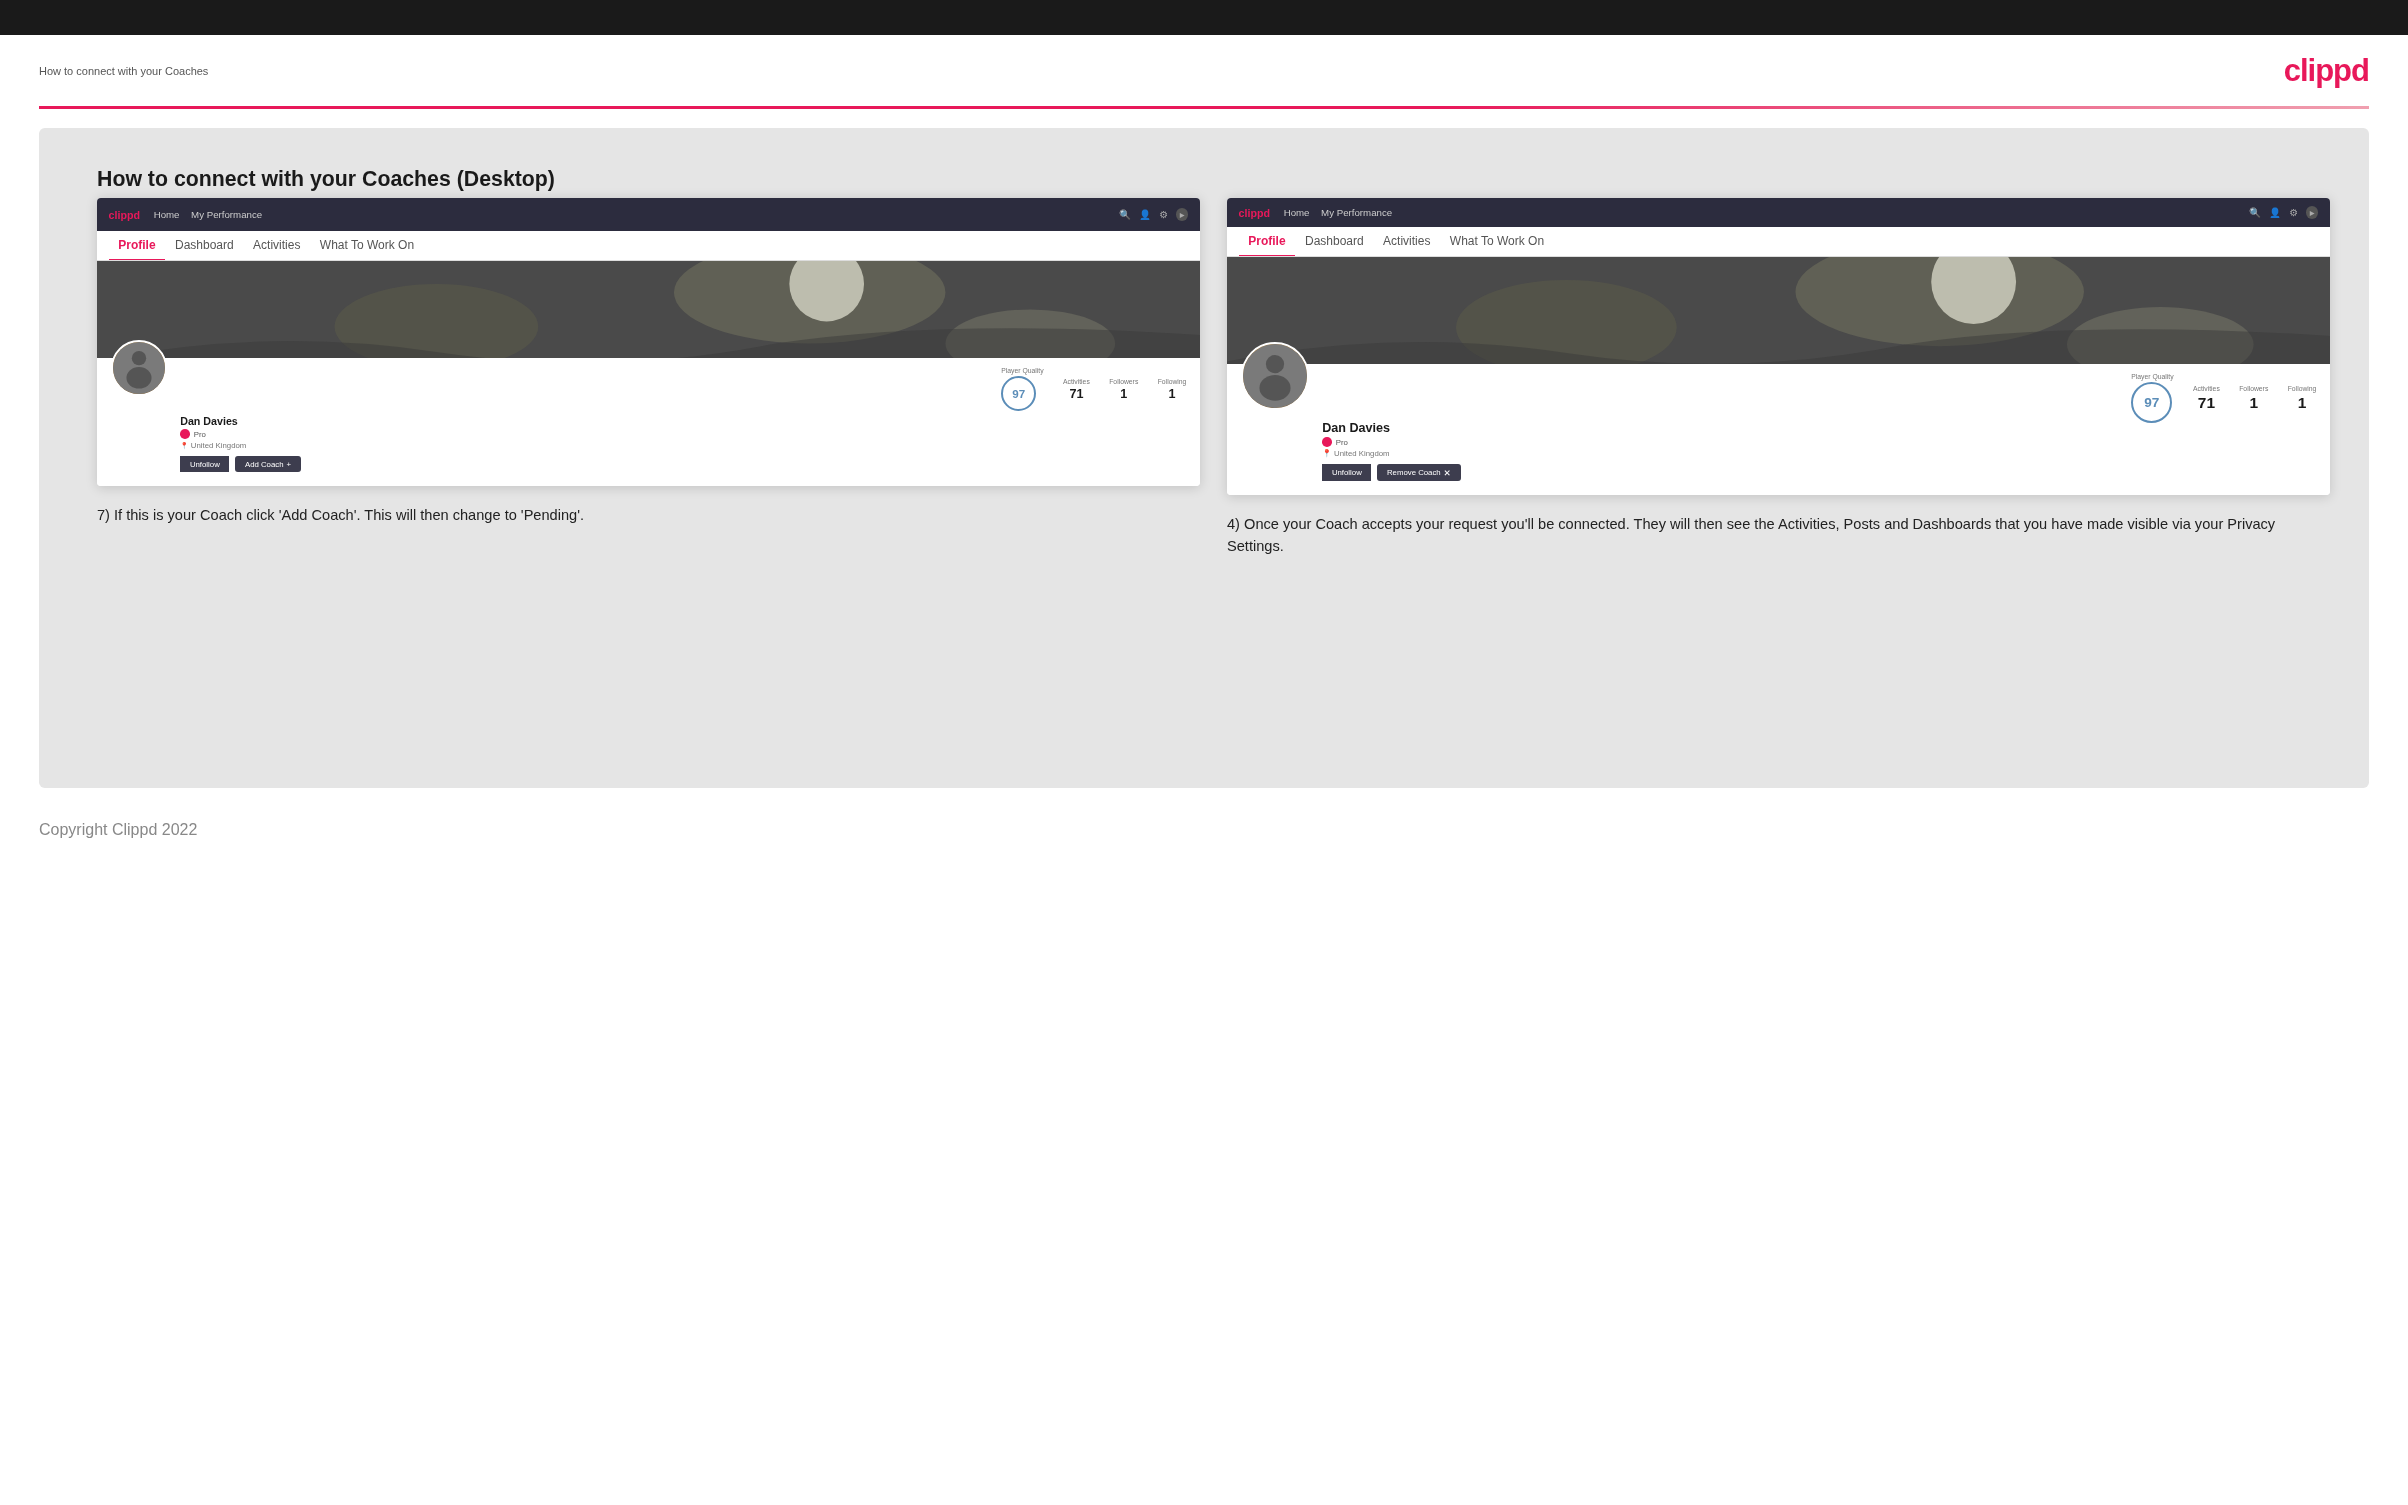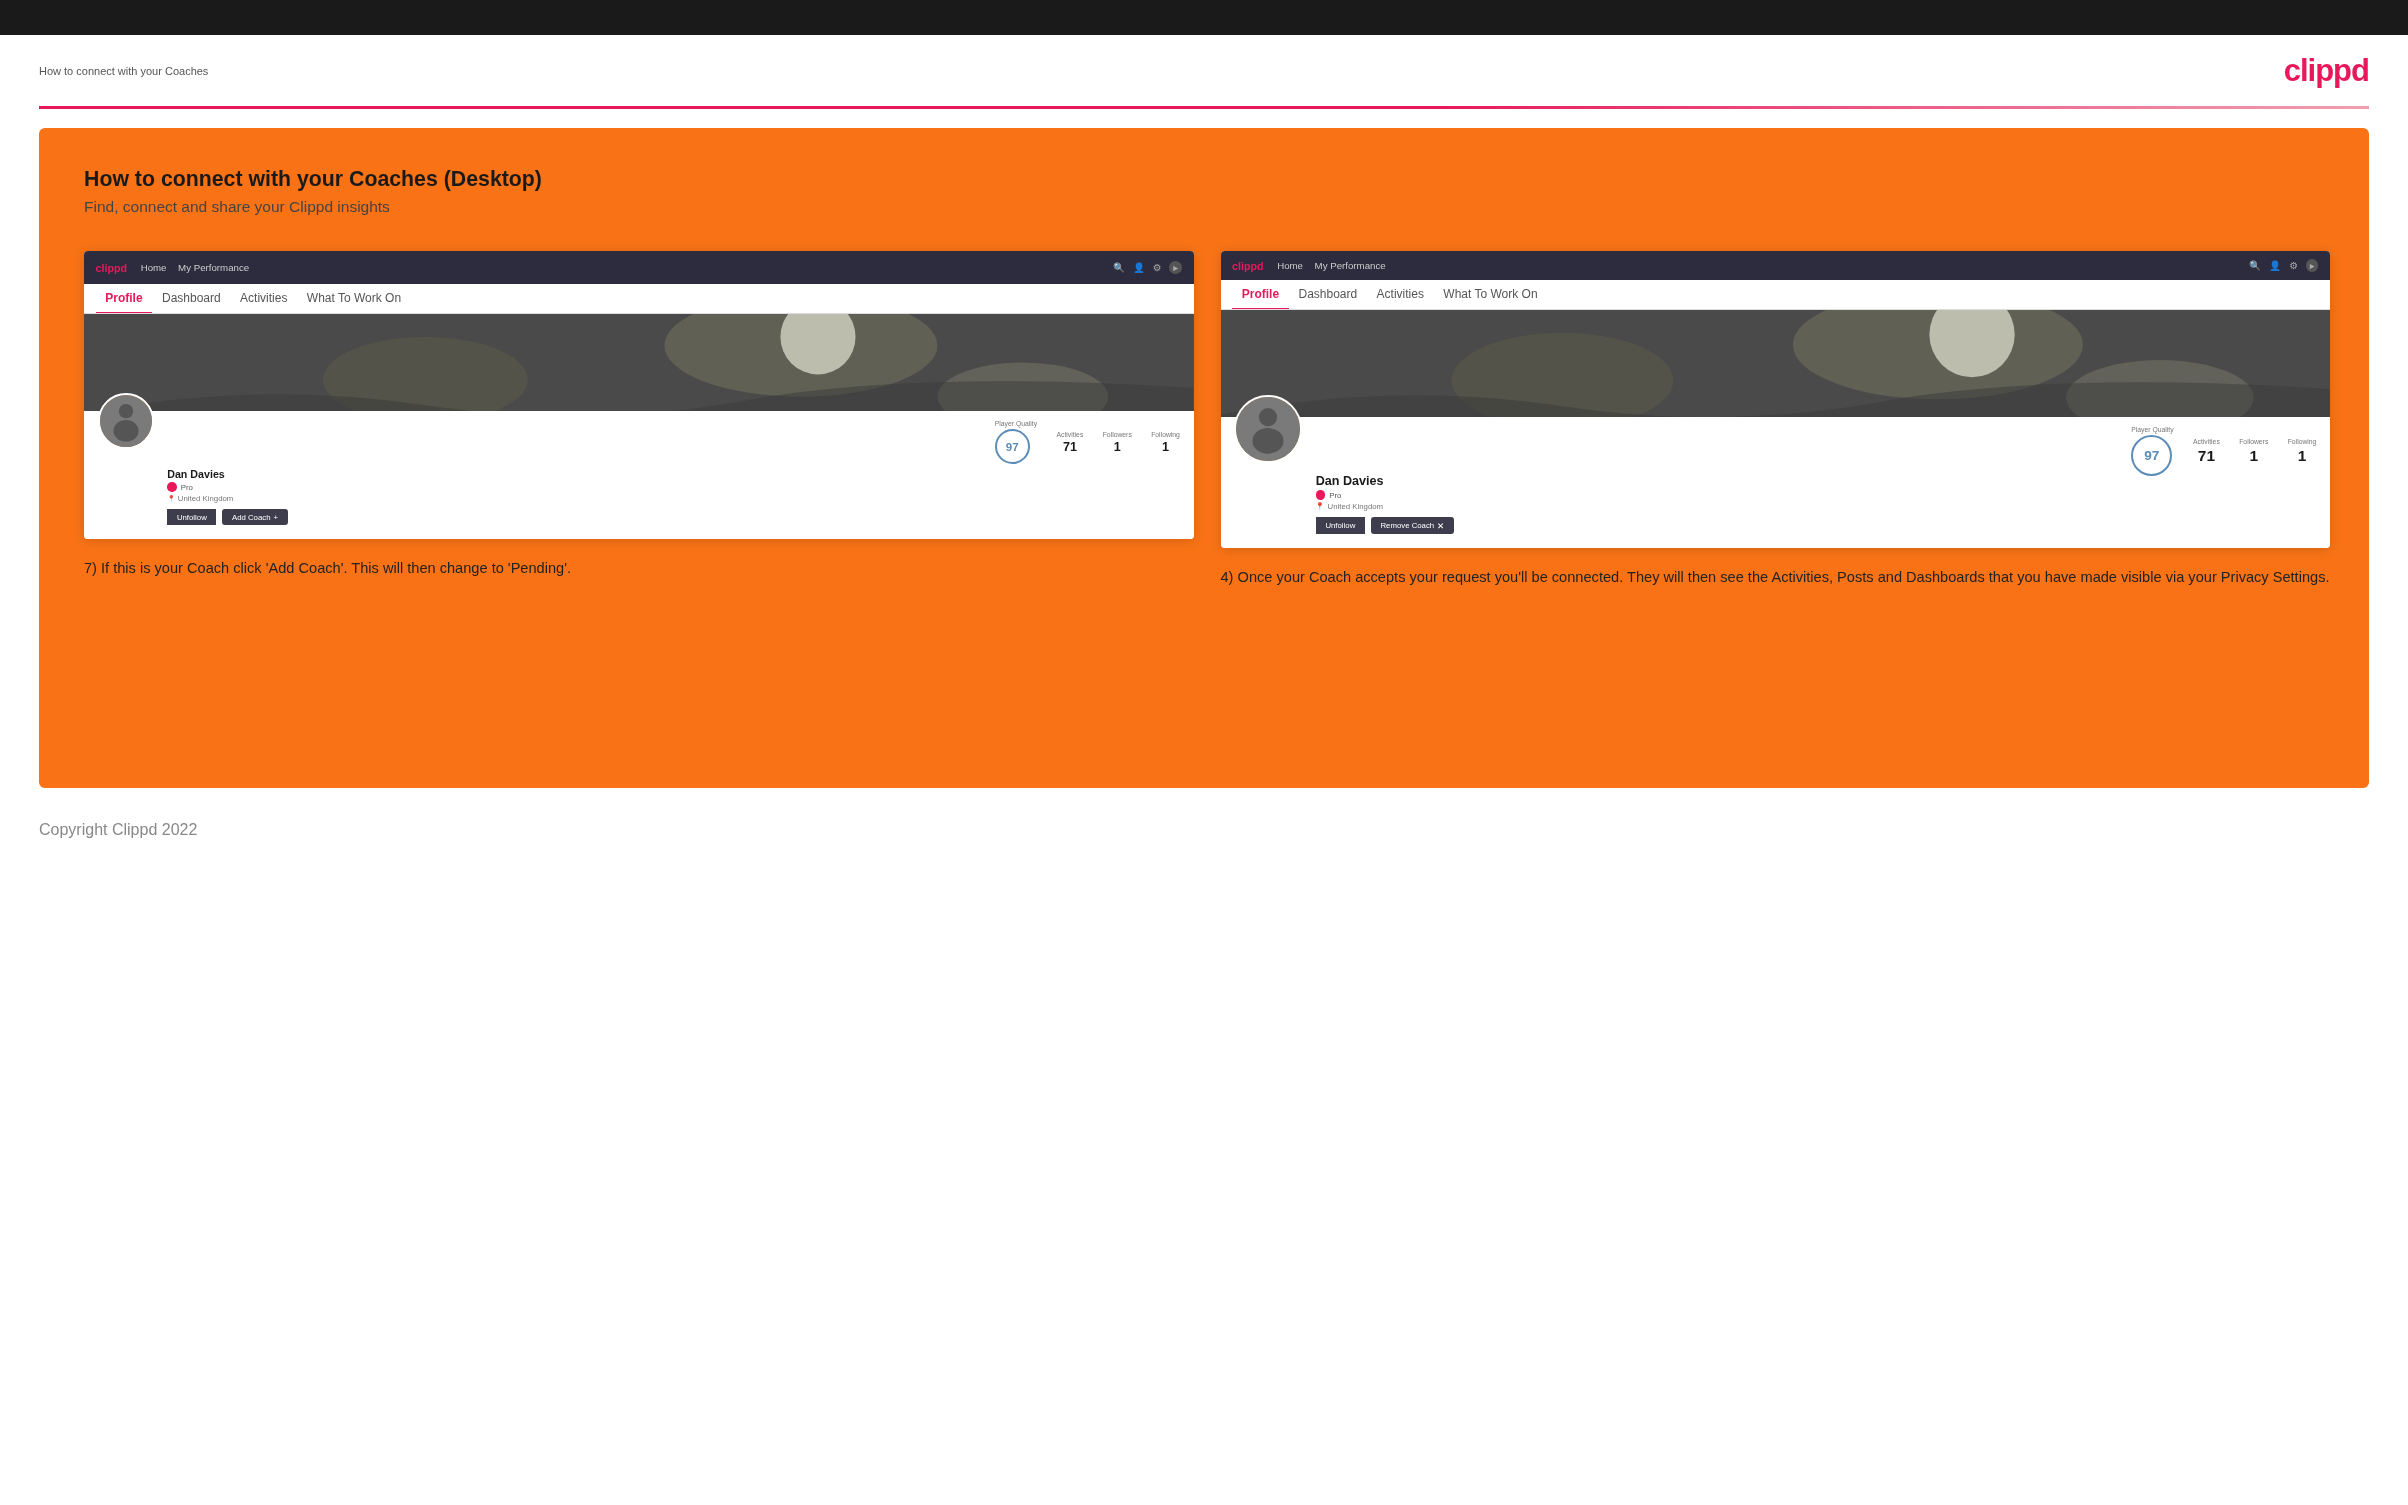--- a/index.html
+++ b/index.html
@@ -37,24 +37,24 @@
 
     
     .header-divider {
       height: 2.9px;
       background: linear-gradient(to right, #e8185a, #e8185a 60%, #f0a0b0 100%);
       margin: 0 39px;
     }
 
     
     .main-content {
-      background: #f97316;
+      background: #e5e5e5;
       margin: 19.4px 39px;
       border-radius: 5.8px;
-      padding: 39px 39px 39px 45px;
+      padding: 39px 39px 39px 58px;
       min-height: 660px;
     }
 
     .section-title {
       font-size: 21.3px;
       font-weight: 700;
       color: #1a1a1a;
       margin-bottom: 5.8px;
     }
     .section-subtitle {
@@ -336,21 +336,20 @@
 <div class="header">
   <span class="header-title">How to connect with your Coaches</span>
   <span class="logo-text">clippd</span>
 </div>
 
 <div class="header-divider"></div>
 
 <div class="main-content">
 
   <div class="section-title">How to connect with your Coaches (Desktop)</div>
-  <div class="section-subtitle">Find, connect and share your Clippd insights</div>
 
   <div class="screenshots-row">
 
     <div class="screenshot-col">
       <div class="screenshot-frame">
 
         <div class="app-nav">
           <span class="app-logo">clippd</span>
           <div class="app-nav-links">
             <span class="app-nav-link">Home</span>

